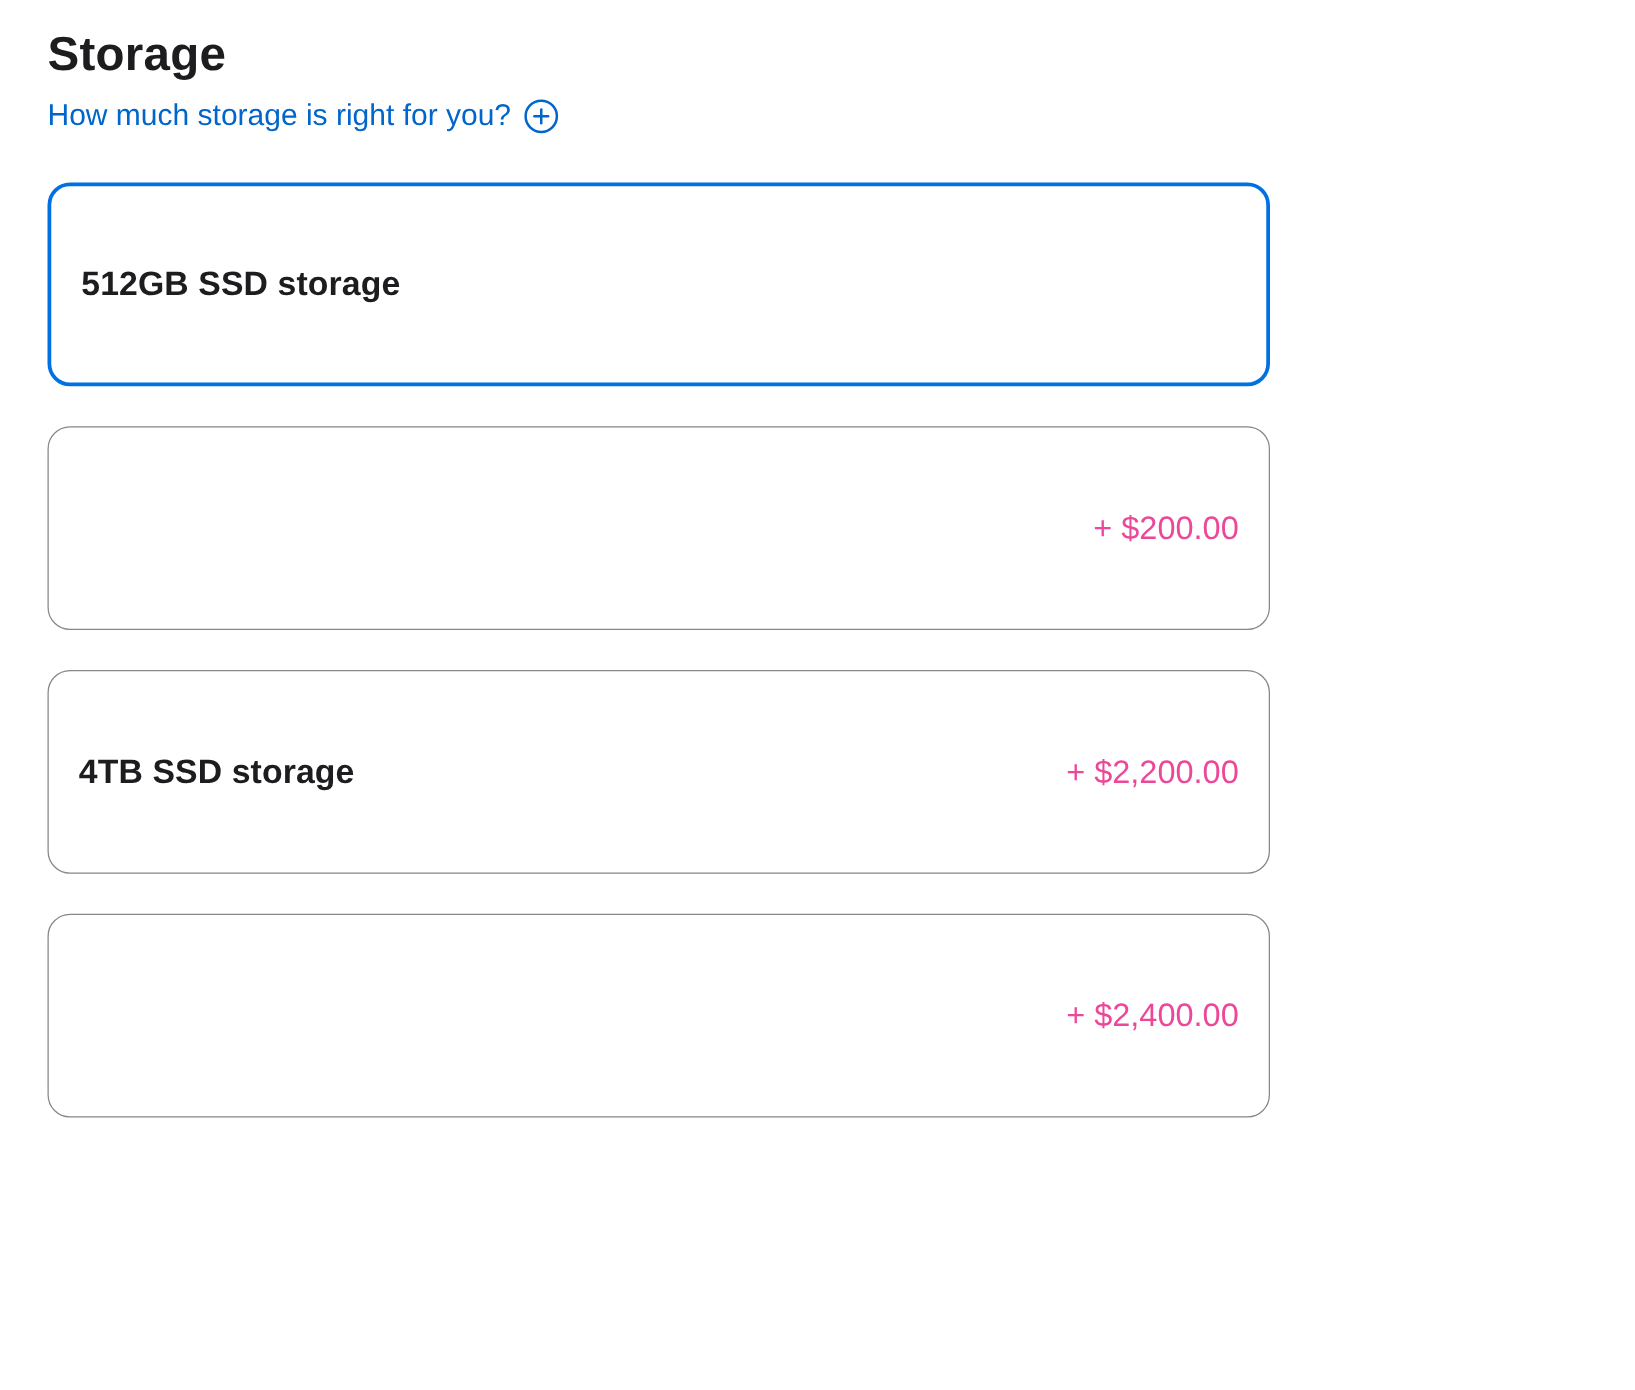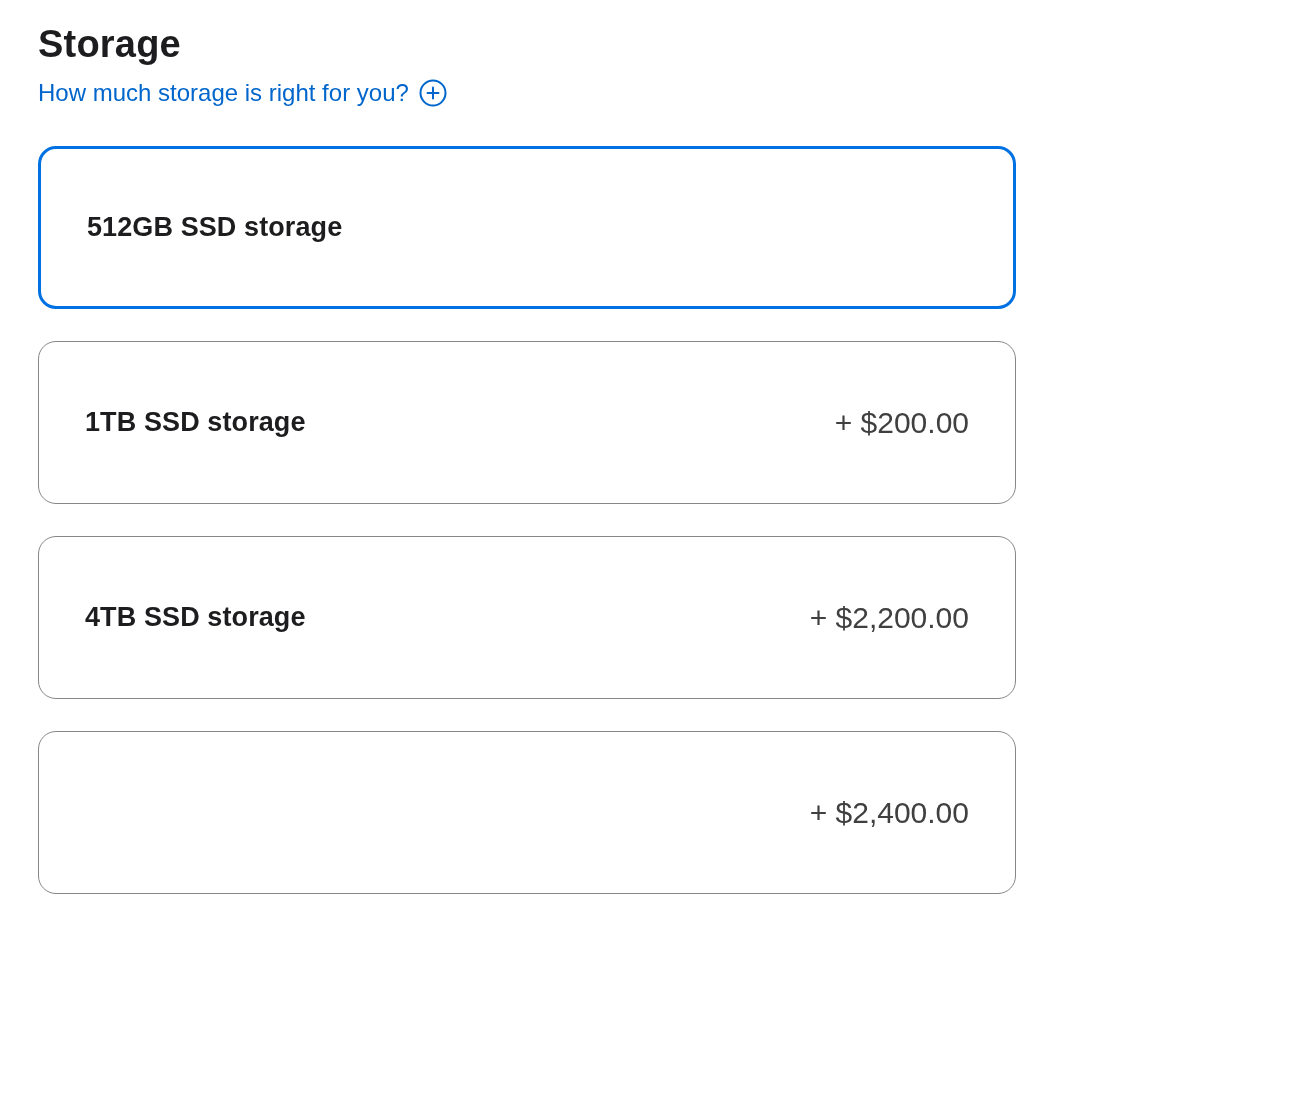--- a/index.html
+++ b/index.html
@@ -46,38 +46,38 @@
   }
   .option-card {
     width: 978px;
     height: 163px;
     box-sizing: border-box;
     border: 1.5px solid #86868b;
     border-radius: 18px;
     background: #ffffff;
     display: flex;
     align-items: center;
-    padding: 0 46px;
+    padding: 0 24px;
     margin-bottom: 32px;
     cursor: pointer;
   }
   .option-card.selected {
     border: 3px solid #0071e3;
   }
   .option-label {
     font-size: 27px;
     font-weight: 700;
     letter-spacing: 0.1px;
     color: #1d1d1f;
   }
   .option-price {
     margin-left: auto;
-    font-size: 30px;
+    font-size: 26px;
     font-weight: 400;
-    color: #404040;
+    color: #ec4899;
   }
 </style>
 </head>
 <body>
 
 <div class="page">
 
   <h2 class="section-heading">Storage</h2>
 
   <a class="help-link">
@@ -88,21 +88,20 @@
       <line x1="15" y1="9.5" x2="15" y2="20.5" stroke="#0066cc" stroke-width="2" stroke-linecap="round"></line>
     </svg>
   </a>
 
   <div class="options-list">
       <div class="option-card selected">
         <span class="option-label">512GB SSD storage</span>
         <span class="option-price"></span>
       </div>
       <div class="option-card">
-        <span class="option-label">1TB SSD storage</span>
         <span class="option-price">+ $200.00</span>
       </div>
       <div class="option-card">
         <span class="option-label">4TB SSD storage</span>
         <span class="option-price">+ $2,200.00</span>
       </div>
       <div class="option-card">
         <span class="option-price">+ $2,400.00</span>
       </div>
     </div>

